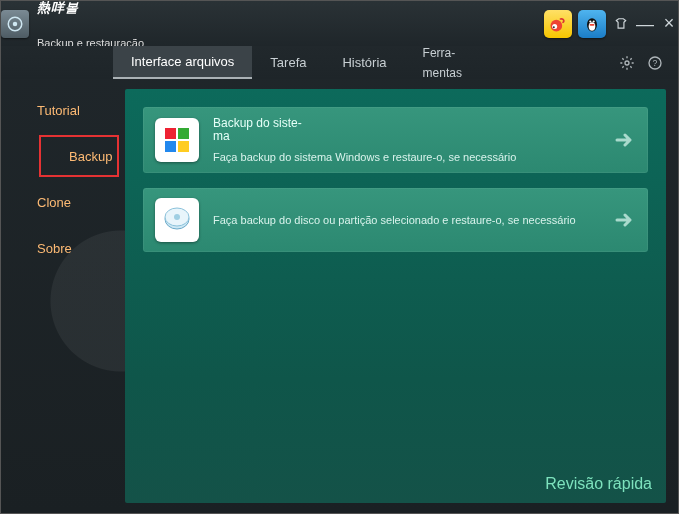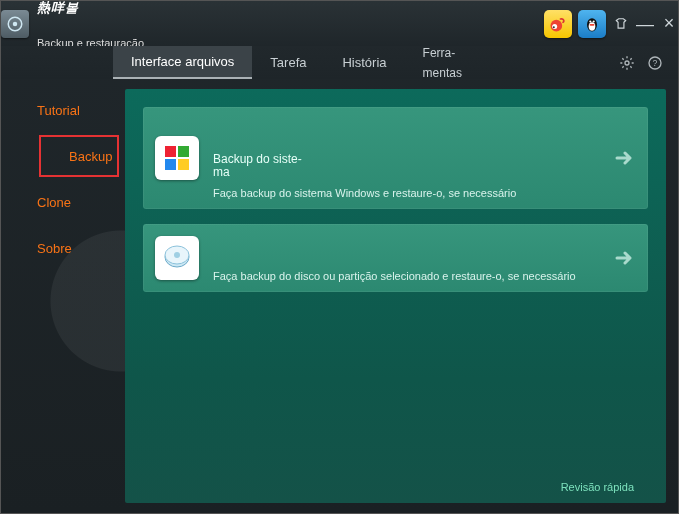--- a/index.html
+++ b/index.html
@@ -74,21 +74,21 @@
   .right-icons .win-btn{color:#aeb5b9;}
   .body {
     position:relative; z-index:1;
     display:flex; height:calc(514px - 45px - 33px);
   }
   .sidebar {
     width:124px; padding:10px 6px;
   }
   .side-item{
     height:42px; display:flex; align-items:center;
-    padding-left:28px; color:#f97316; font-size:13px;
+    padding-left:28px; color:#fdba74; font-size:13px;
     cursor:pointer; border:2px solid transparent;
     margin-bottom:4px;
   }
   .side-item.selected{
     border:2px solid #e53233;
     margin-left:32px;
   }
   .main {
     flex:1; position:relative;
     margin:10px 12px 12px 0;
@@ -112,32 +112,32 @@
   }
   .card.highlight{
     box-shadow: inset 0 0 0 3px #e53233;
   }
   .card-ico{
     width:44px;height:44px;border-radius:6px;
     background:#fff; display:flex;align-items:center;justify-content:center;
     margin-right:14px; flex-shrink:0;
     box-shadow:0 1px 3px rgba(0,0,0,.4);
   }
-  .card-text{ display:flex; flex-direction:column; gap:8px; flex:1;margin-top:36px;}
+  .card-text{ display:flex; flex-direction:column; gap:8px; flex:1;}
   .card-title{ font-size:12px; color:#e6fff8; line-height:13px;}
   .card-desc{ font-size:11px; color:#d9f3ec;}
   .card-arrow{
     width:22px;height:18px;
     display:flex;align-items:center;justify-content:center;
     margin-left:8px;
     opacity:.85;
   }
   .quick-review{
-    position:absolute; right:32px; bottom:10px;
-    font-size:11px; color:#7de2bd; cursor:pointer;
+    position:absolute; right:14px; bottom:10px;
+    font-size:16px; color:#7de2bd; cursor:pointer;
   }
 </style>
 </head>
 <body>
 
 <div class="app">
   <div class="bgwm"></div>
 
   <div class="titlebar">
     <div class="app-icon">

